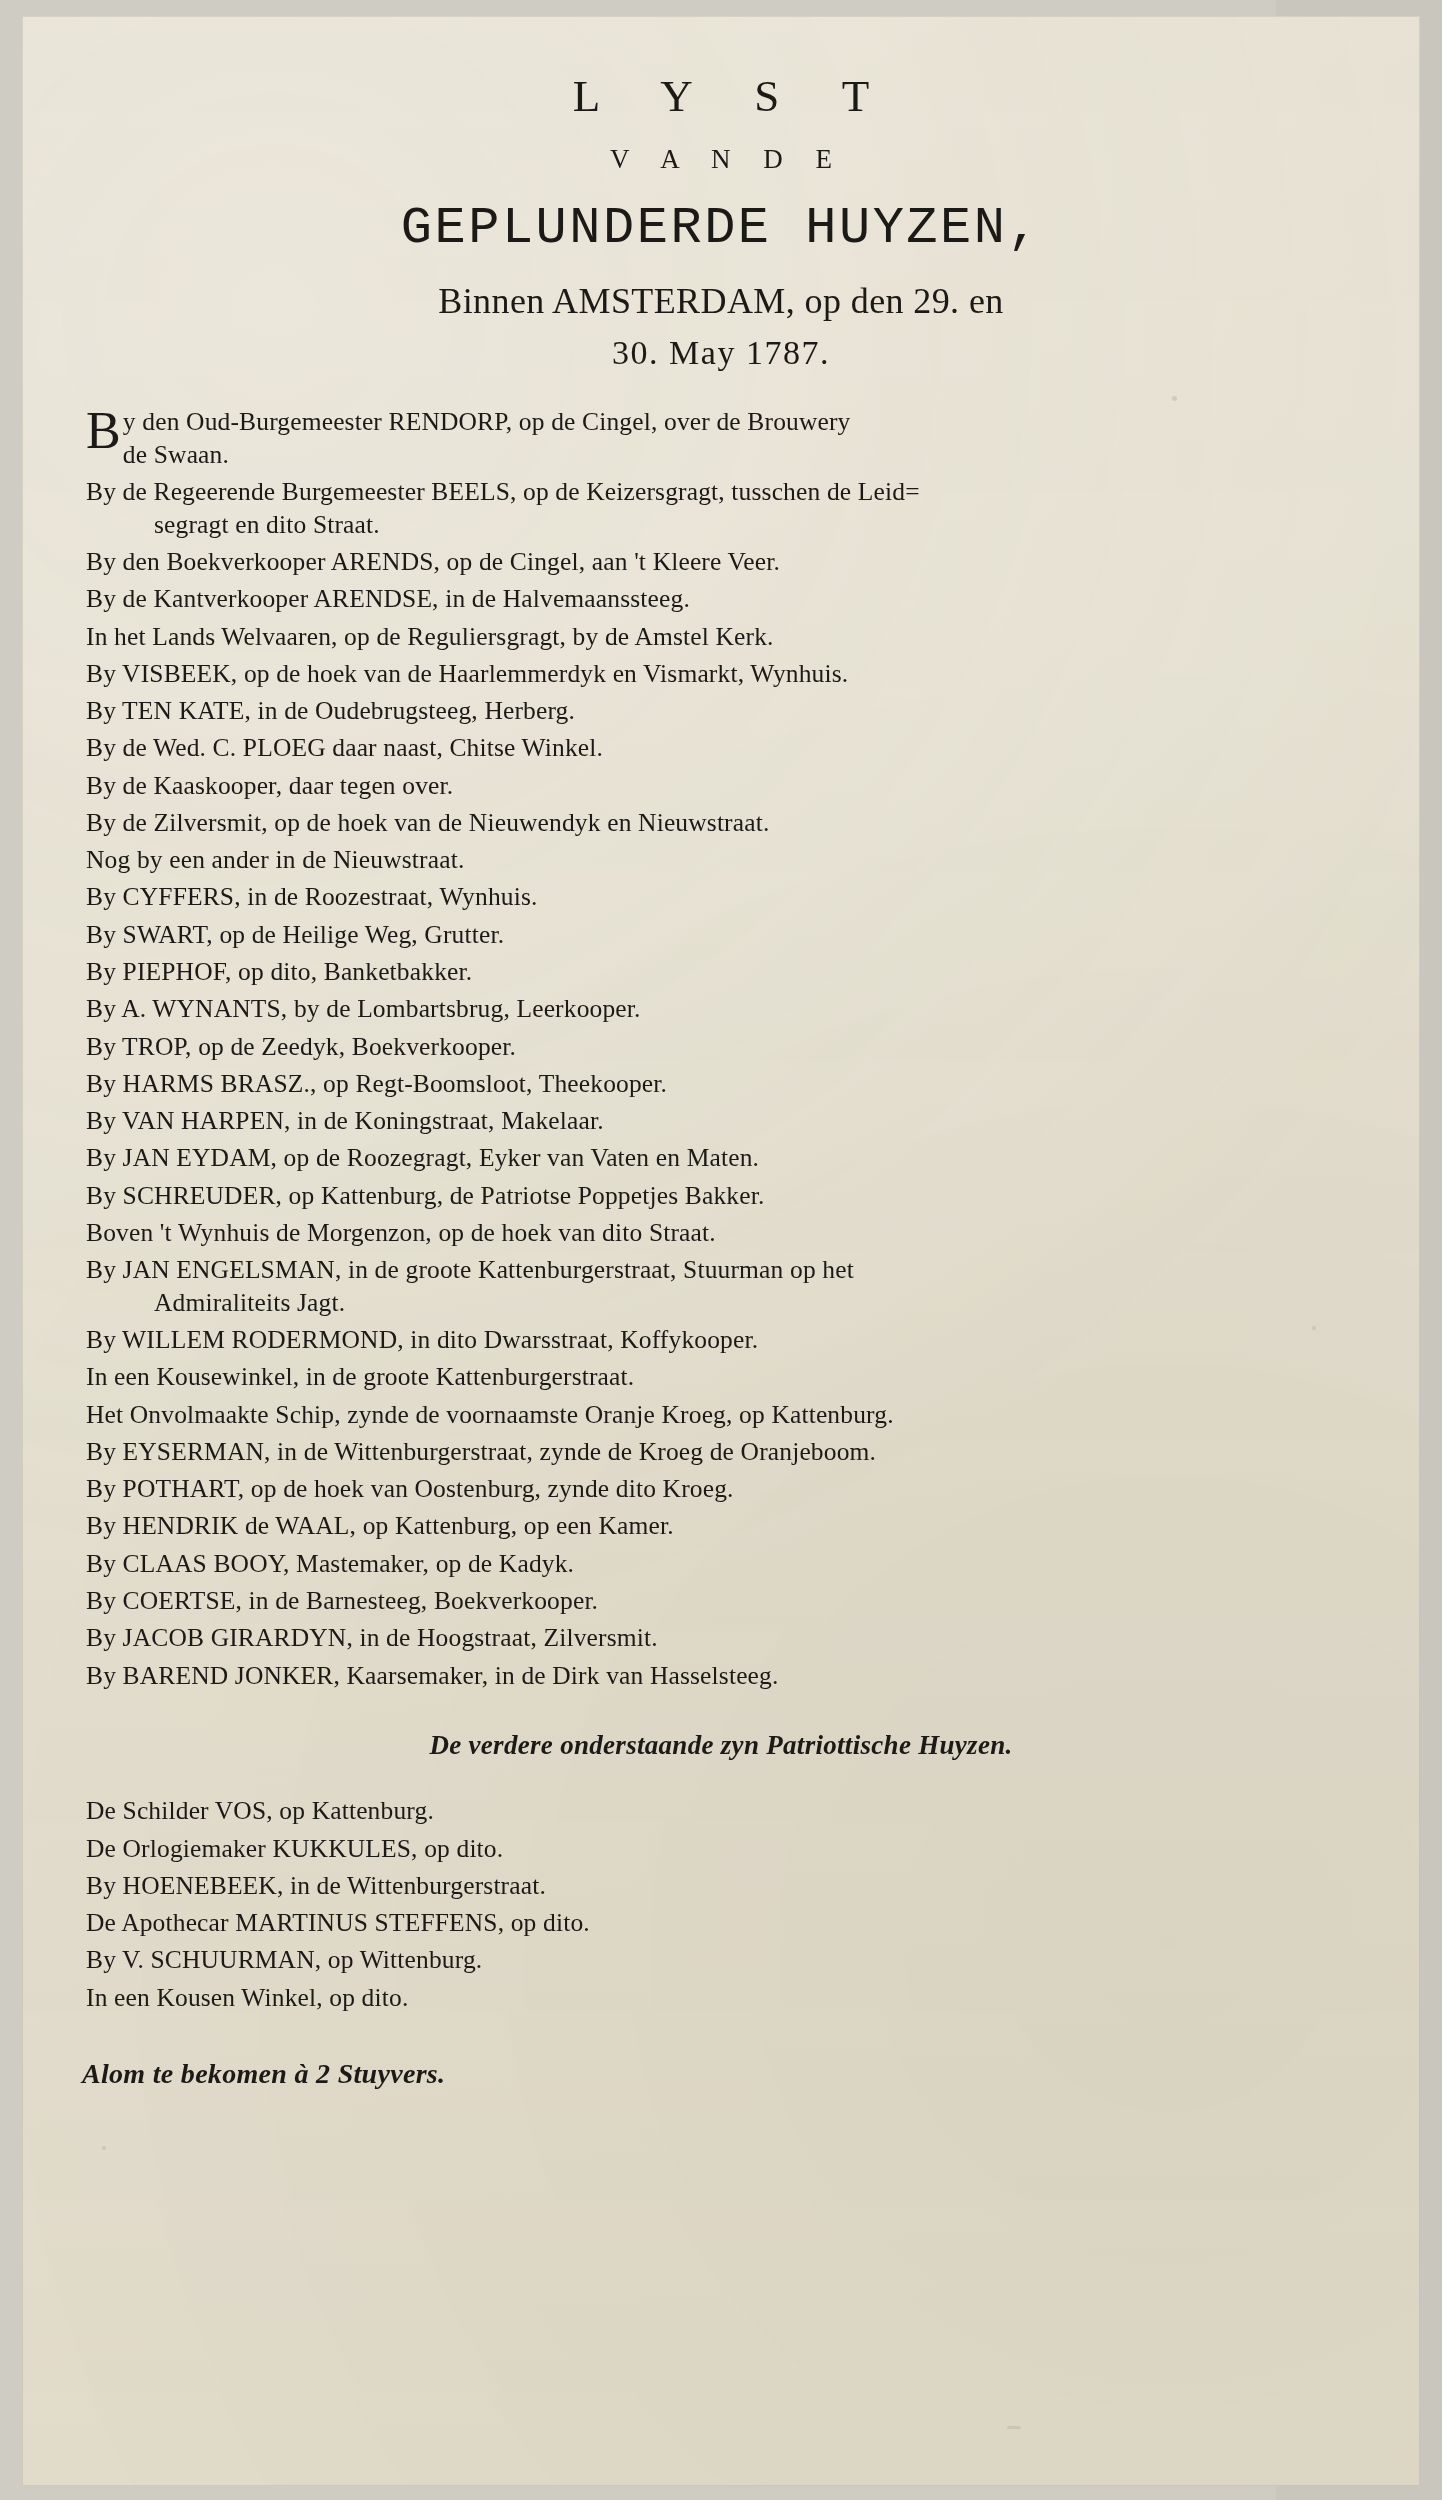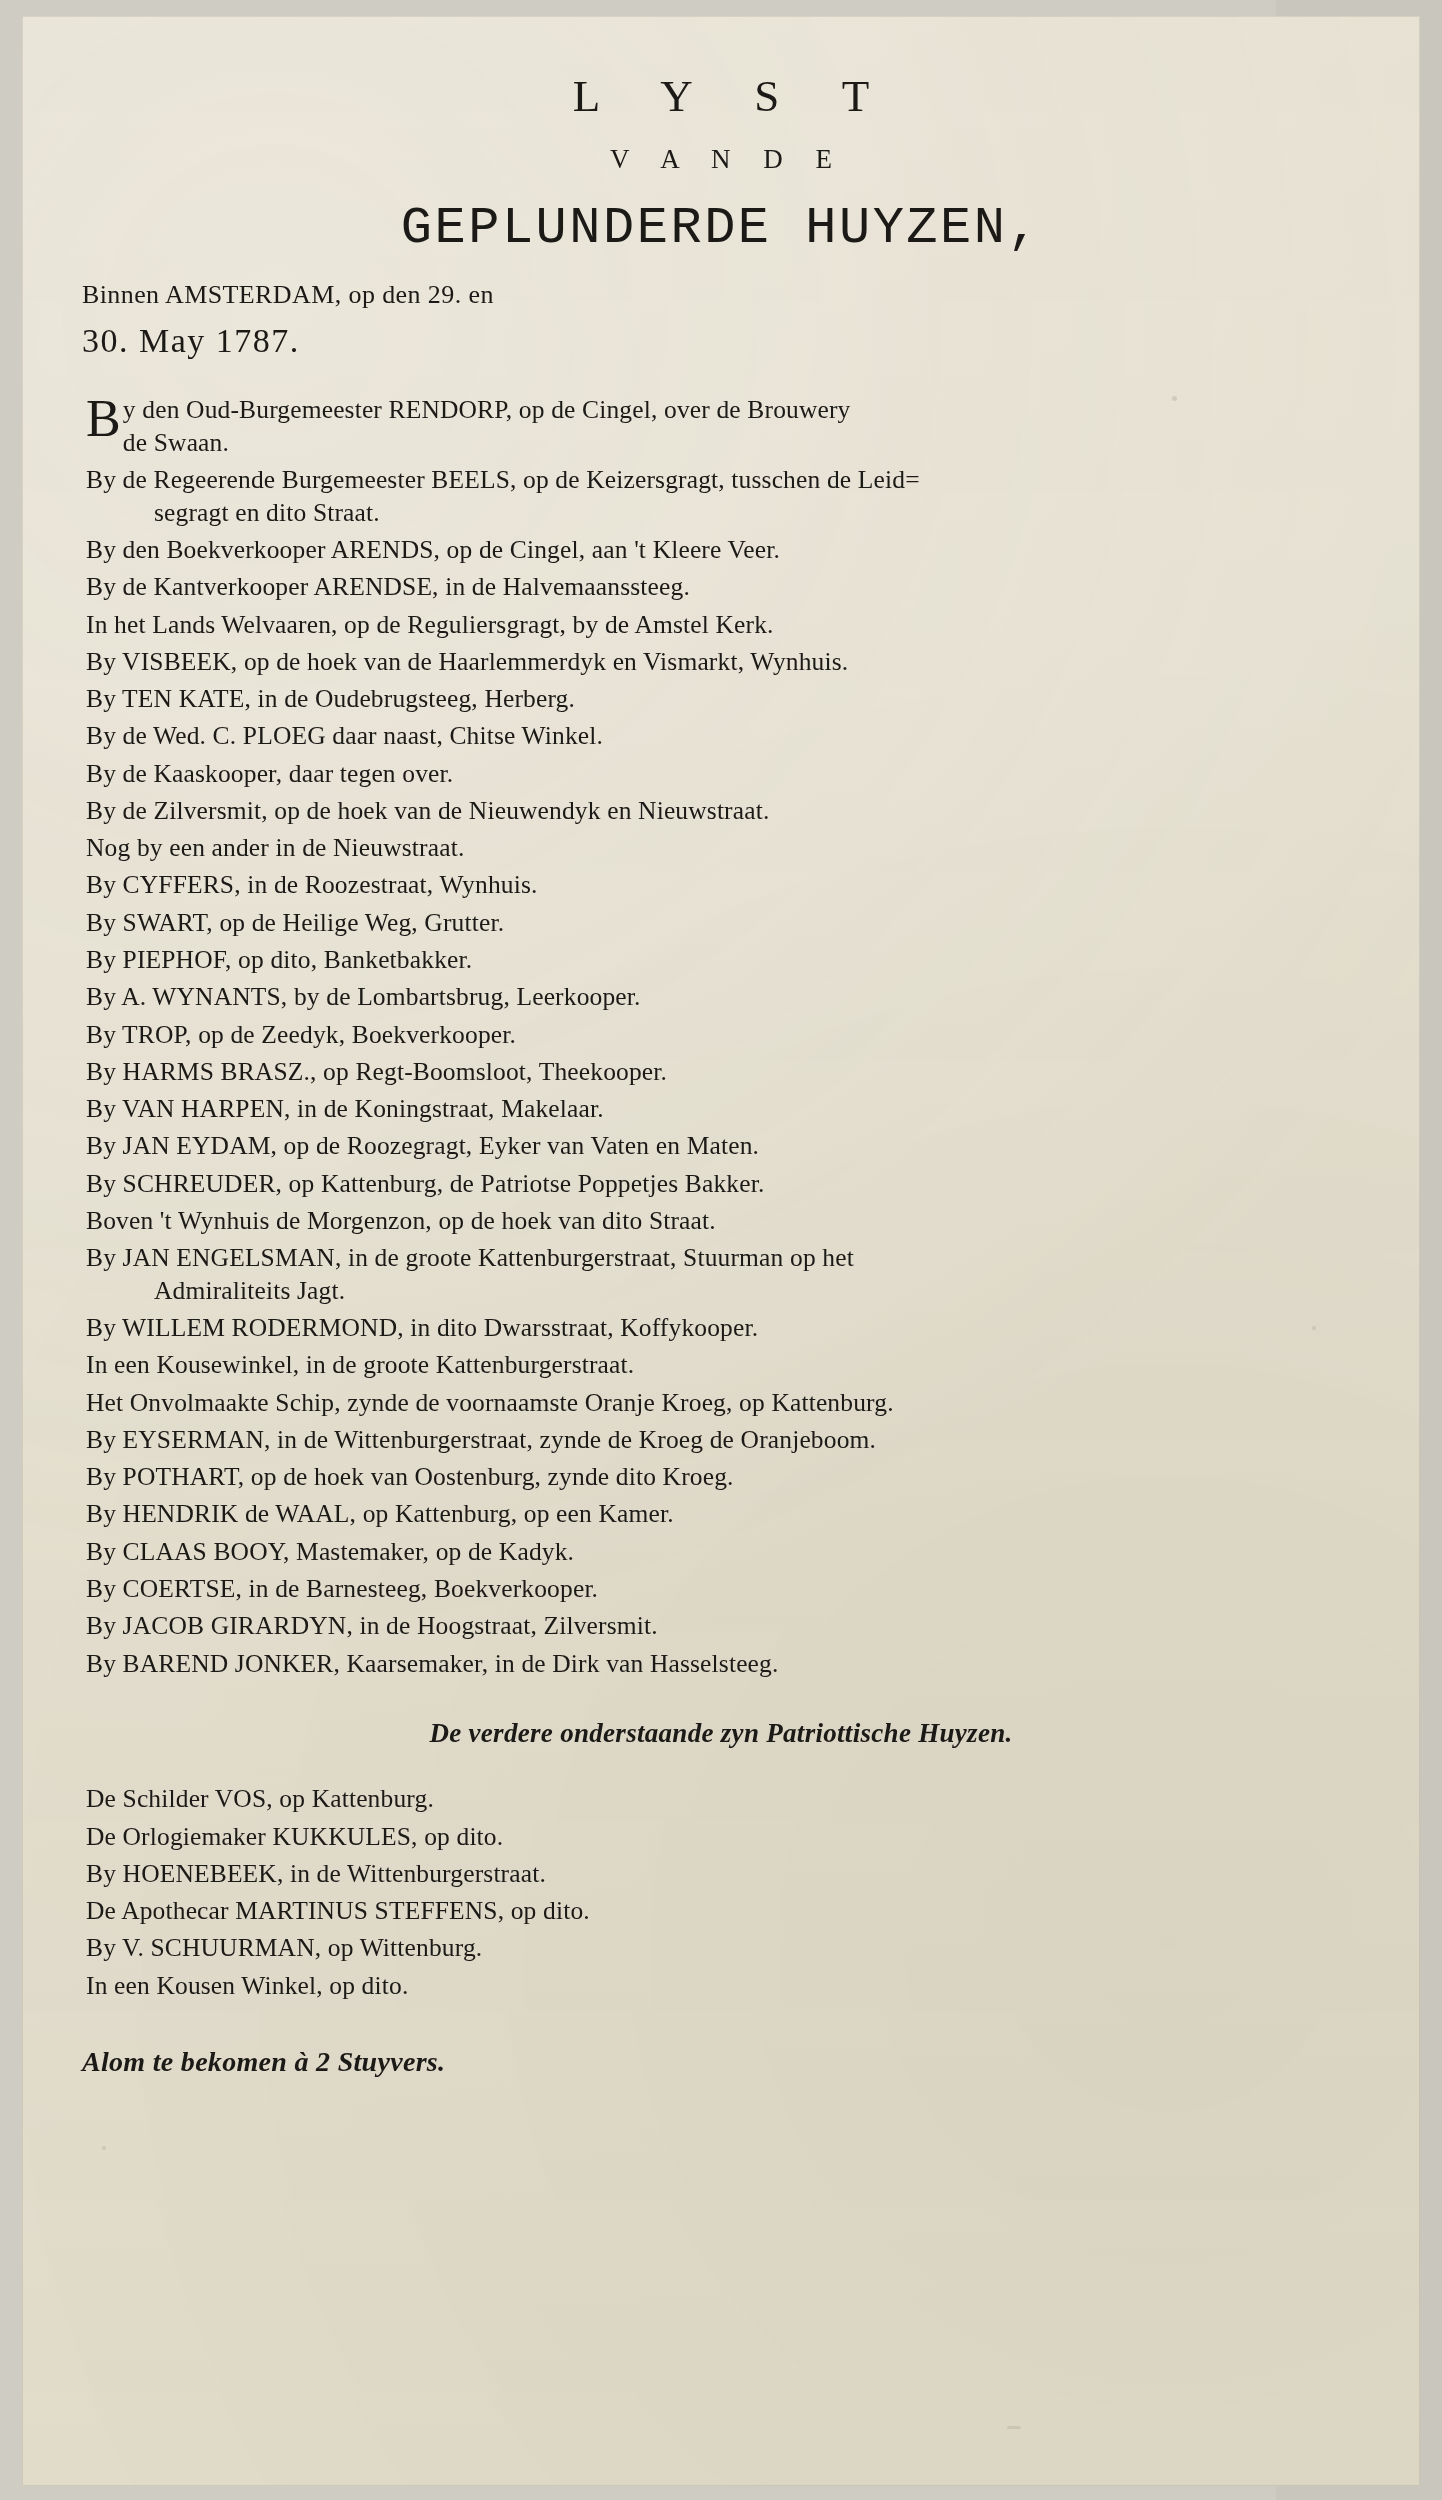--- a/index.html
+++ b/index.html
@@ -67,25 +67,27 @@
   }
   .t-gepl {
     text-align: center;
     font-size: 52px;
     letter-spacing: 2.5px;
     font-weight: 400;
     margin: 24px 0 0 0;
     font-family: Liberation Mono, monospace;
   }
   .t-binnen {
-    font-size: 26px;
+    text-align: center;
+    font-size: 36px;
     margin: 22px 0 0 0;
     letter-spacing: 0.4px;
   }
   .t-date {
+    text-align: center;
     font-size: 34px;
     margin: 12px 0 0 0;
     letter-spacing: 1.5px;
   }
 
   
   .list {
     margin: 34px 0 0 0;
     padding: 0 6px 0 4px;
   }

